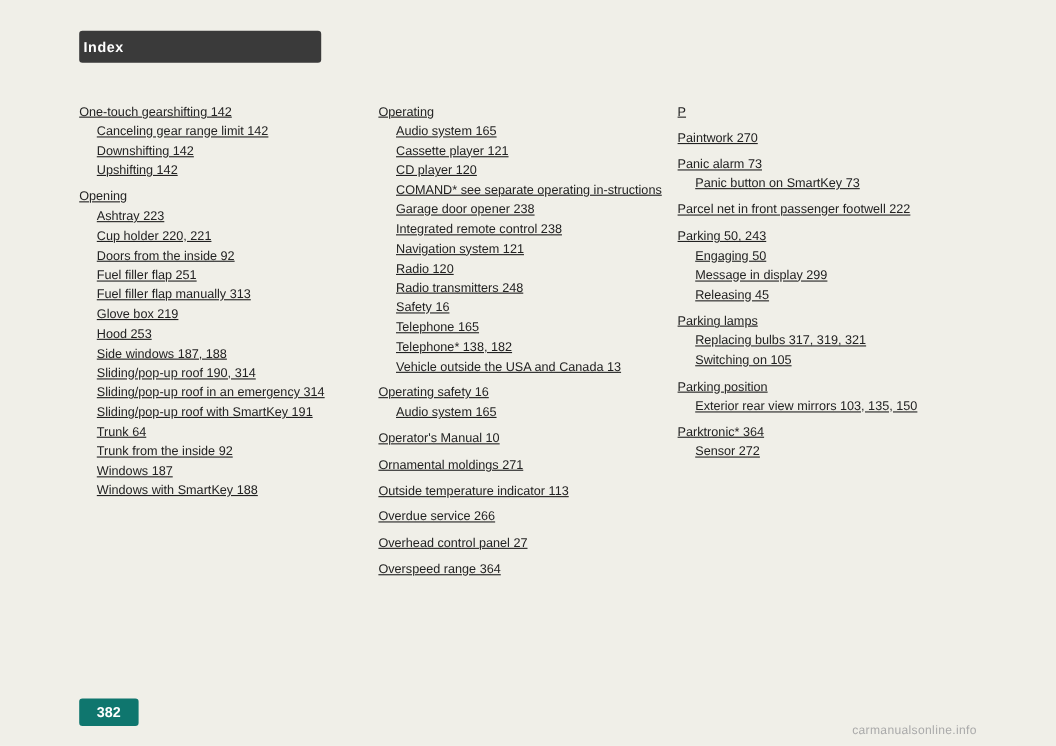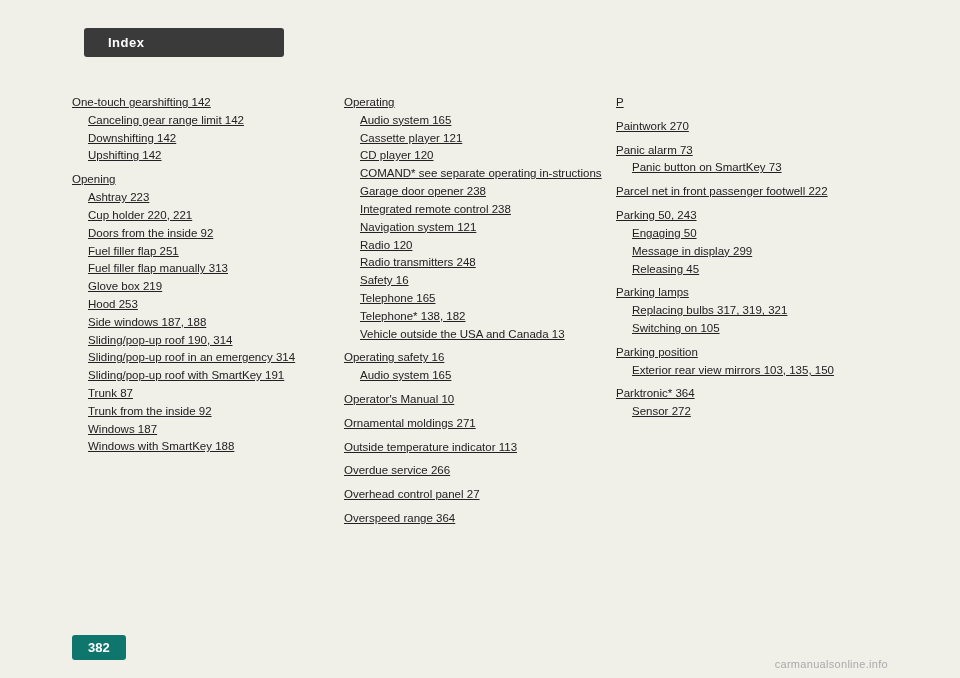--- a/index.html
+++ b/index.html
@@ -17,24 +17,24 @@
     .page-container {
       width: 100%;
       height: 100%;
       background: #f0efe8;
       position: relative;
     }
 
     .index-header {
       position: absolute;
       top: 28px;
-      left: 84px;
-      width: 200px;
+      left: 72px;
+      width: 220px;
       background: #3a3a3a;
-      padding: 7px 24px;
+      padding: 7px 4px;
       border-radius: 3px;
     }
 
     .index-header-text {
       color: #fff;
       font-size: 13px;
       font-weight: bold;
       letter-spacing: 0.5px;
     }
 
@@ -117,21 +117,21 @@
         <span class="entry-sub">Cup holder 220, 221</span>
         <span class="entry-sub">Doors from the inside 92</span>
         <span class="entry-sub">Fuel filler flap 251</span>
         <span class="entry-sub">Fuel filler flap manually 313</span>
         <span class="entry-sub">Glove box 219</span>
         <span class="entry-sub">Hood 253</span>
         <span class="entry-sub">Side windows 187, 188</span>
         <span class="entry-sub">Sliding/pop-up roof 190, 314</span>
         <span class="entry-sub">Sliding/pop-up roof in an emergency 314</span>
         <span class="entry-sub">Sliding/pop-up roof with SmartKey 191</span>
-        <span class="entry-sub">Trunk 87</span>
+        <span class="entry-sub">Trunk 64</span>
         <span class="entry-sub">Trunk from the inside 92</span>
         <span class="entry-sub">Windows 187</span>
         <span class="entry-sub">Windows with SmartKey 188</span>
       </div>
       <div class="column">
         <span class="entry-main entry-section-start">Operating</span>
         <span class="entry-sub">Audio system 165</span>
         <span class="entry-sub">Cassette player 121</span>
         <span class="entry-sub">CD player 120</span>
         <span class="entry-sub">COMAND* see separate operating in-structions</span>

